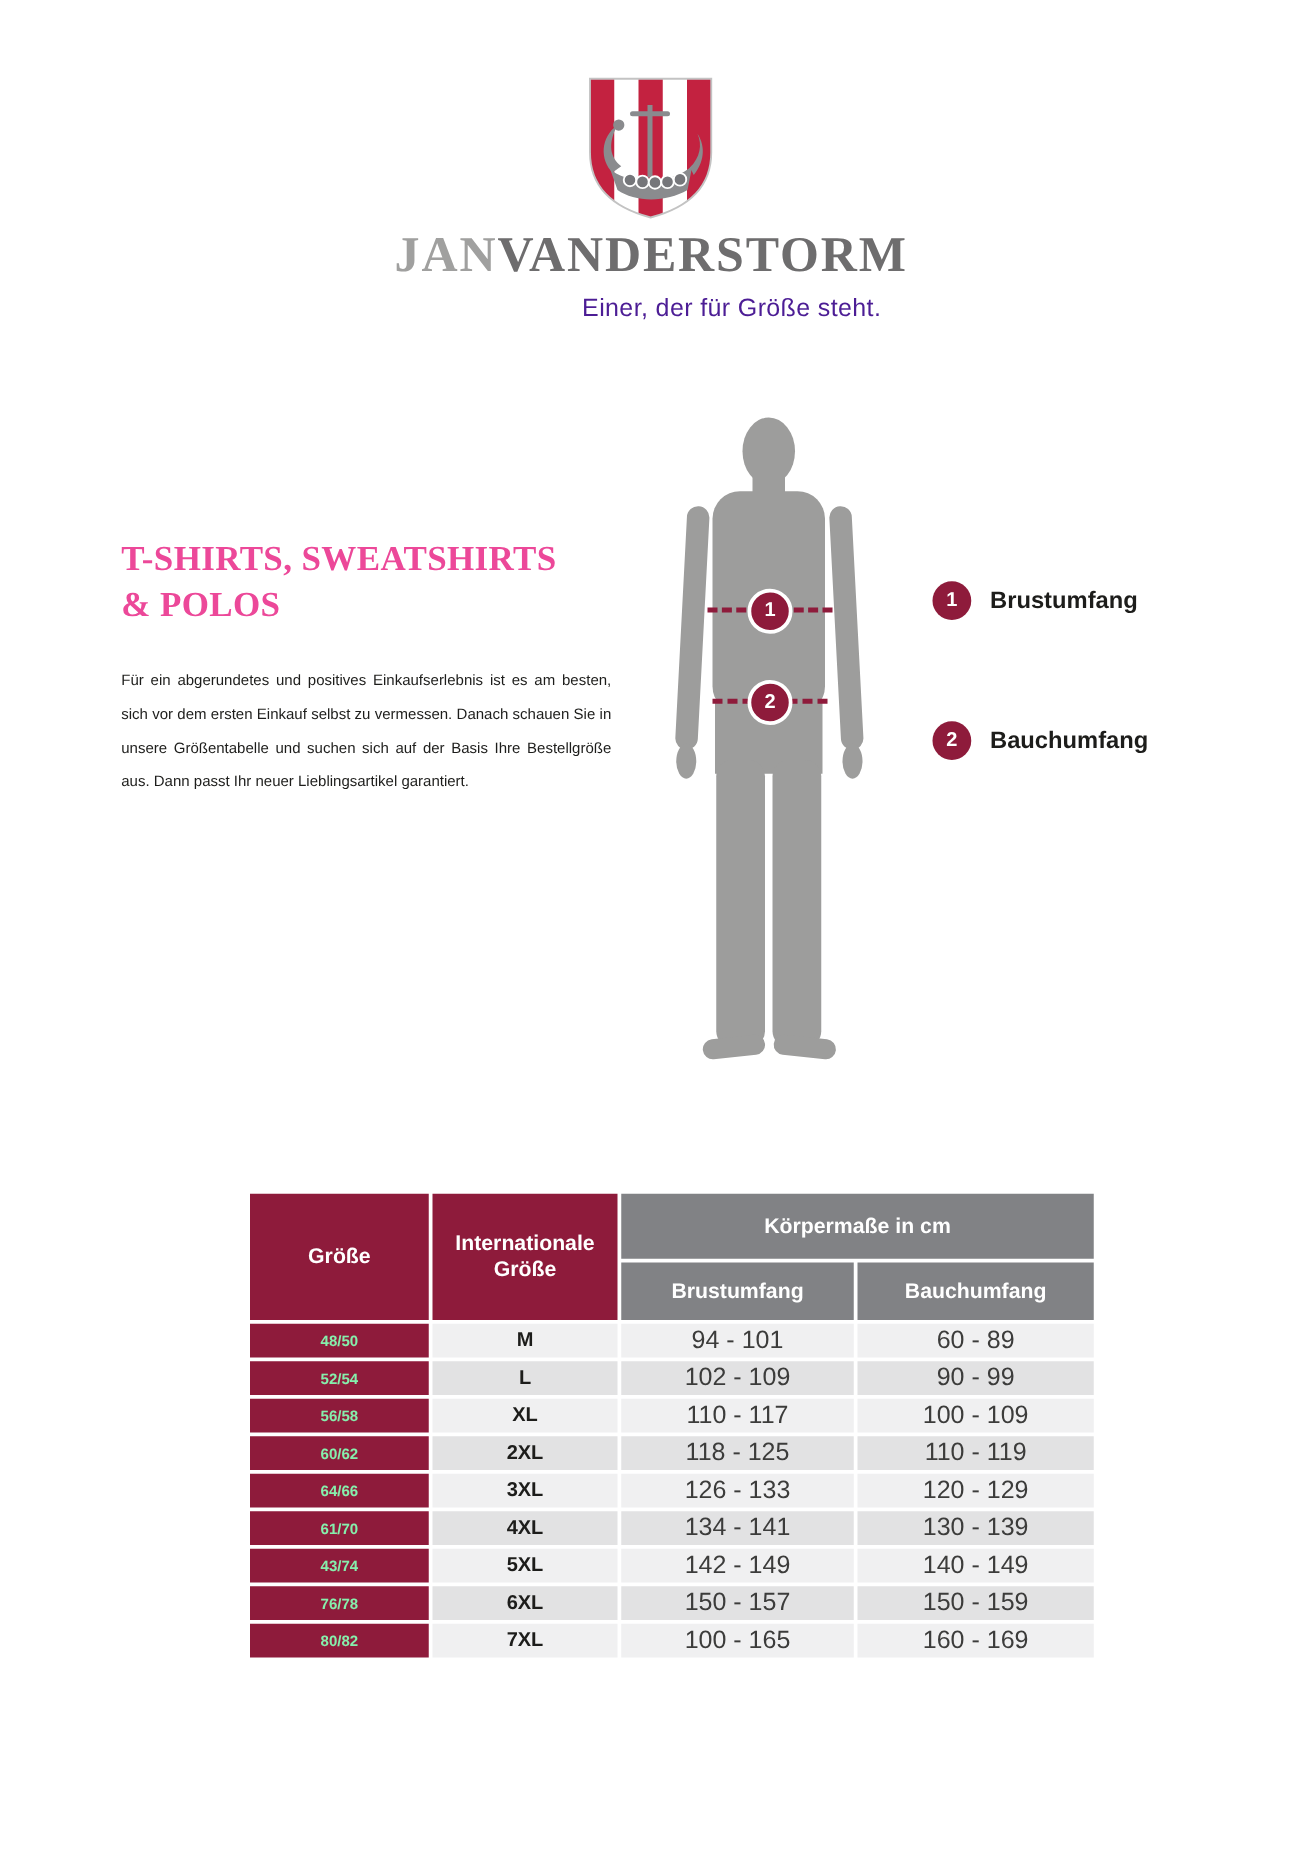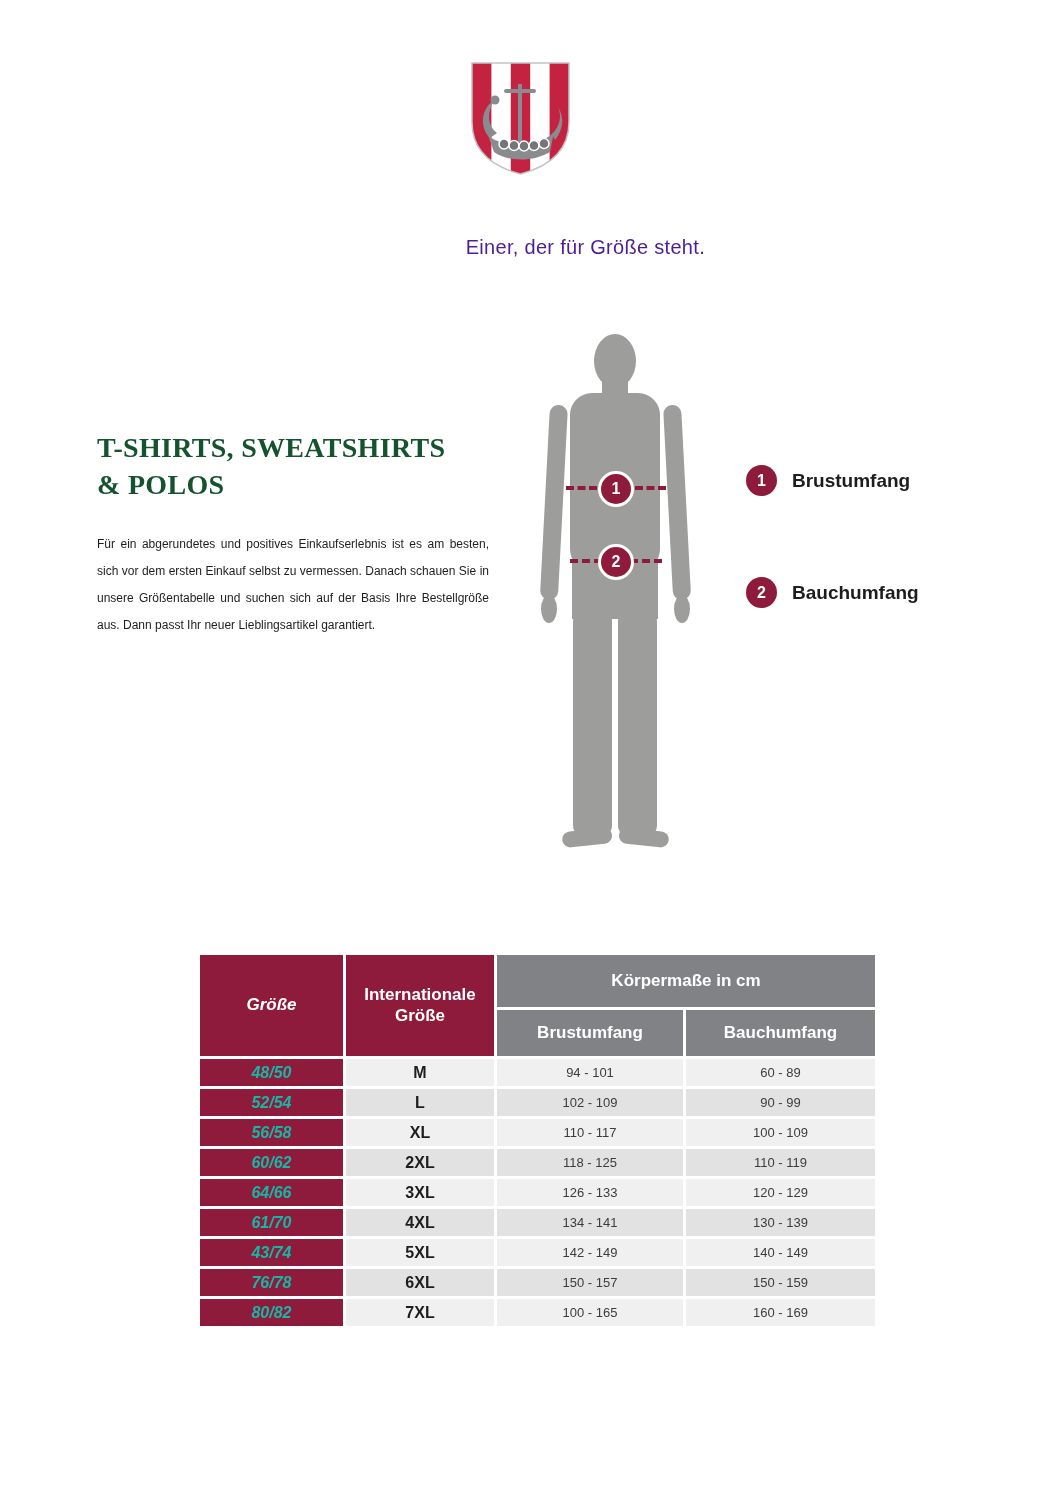--- a/index.html
+++ b/index.html
@@ -22,21 +22,21 @@
 
   .tagline {
     position:absolute; top:224px; right:337px;
     font-size:20px; color:#4c1d95; letter-spacing:0.3px;margin-top:12px;
   }
 
   
   .heading {
     position:absolute; left:97px; top:429px;
     font-family:"Liberation Serif", serif; font-weight:bold;
-    font-size:28px; line-height:37px; color:#14532d; letter-spacing:0.3px;
+    font-size:28px; line-height:37px; color:#ec4899; letter-spacing:0.3px;
   }
   .intro {
     position:absolute; left:97px; top:531px; width:392px;
     font-size:12px; line-height:27px; text-align:justify;
     color:var(--text-dark);
   }
 
   
   .figure-wrap { position:absolute; left:528px; top:333px; width:175px; height:525px; }
   .sil * { fill:var(--silhouette-gray); }
@@ -71,23 +71,23 @@
     border-collapse:separate; border-spacing:3px;
   }
   .size-table th, .size-table td {
     text-align:center; vertical-align:middle; padding:0 4px;
   }
   .size-table th { font-size:17px; font-weight:bold; line-height:1.2; }
   th.maroon { background:var(--maroon); color:#fff; }
   th.gray   { background:var(--header-gray); color:#fff; }
   .hrow1 th.gray { height:52px; }
   .hrow2 th.gray { height:46px; }
-  .c0 { width:135px;font-style:italic; } .c1 { width:140px; } .c2 { width:178px; } .c3 { width:181px; }
-  .size-table td { height:27px; font-size:13px; color:#3c3c3b; }
-  td.c0 { background:var(--maroon); color:#14b8a6; font-weight:bold; font-size:16px;margin-left:32px; }
+  .c0 { width:135px; } .c1 { width:140px; } .c2 { width:178px; } .c3 { width:181px; }
+  .size-table td { height:27px; font-size:20px; color:#3c3c3b; }
+  td.c0 { background:var(--maroon); color:#86efac; font-weight:bold; font-size:12px;margin-left:32px; }
   td.c1 { font-weight:bold; color:var(--text-dark); font-size:16px; }
   tr.row-a td:not(.c0) { background:var(--row-light); }
   tr.row-b td:not(.c0) { background:var(--row-dark); }
 </style>
 </head>
 <body>
 
 <div class="page">
 
   <svg class="logo" viewBox="0 0 105 117" width="105" height="117">
@@ -113,20 +113,23 @@
       <g fill="#75767a" stroke="#ffffff" stroke-width="1.5">
         <circle cx="36" cy="84" r="5"></circle>
           <circle cx="46" cy="85.5" r="5"></circle>
         <circle cx="56" cy="86" r="5"></circle>
           <circle cx="66" cy="85.5" r="5"></circle>
         <circle cx="76" cy="83.5" r="5"></circle>
       </g>
     </g>
   </svg>
 
+  <div class="brand-line">
+    <span class="brand-first">JAN</span><span class="brand-rest">VANDERSTORM</span>
+  </div>
   <div class="tagline">Einer, der für Größe steht.</div>
 
   <div class="heading">
     <div>T-SHIRTS, SWEATSHIRTS</div>
     <div>&amp; POLOS</div>
   </div>
   <div class="intro">Für ein abgerundetes und positives Einkaufserlebnis ist es am besten, sich vor dem ersten Einkauf selbst zu vermessen. Danach schauen Sie in unsere Größentabelle und suchen sich auf der Basis Ihre Bestellgröße aus. Dann passt Ihr neuer Lieblingsartikel garantiert.</div>
 
   <svg class="figure-wrap" viewBox="0 0 175 525" width="175" height="525">
     <g class="sil">

